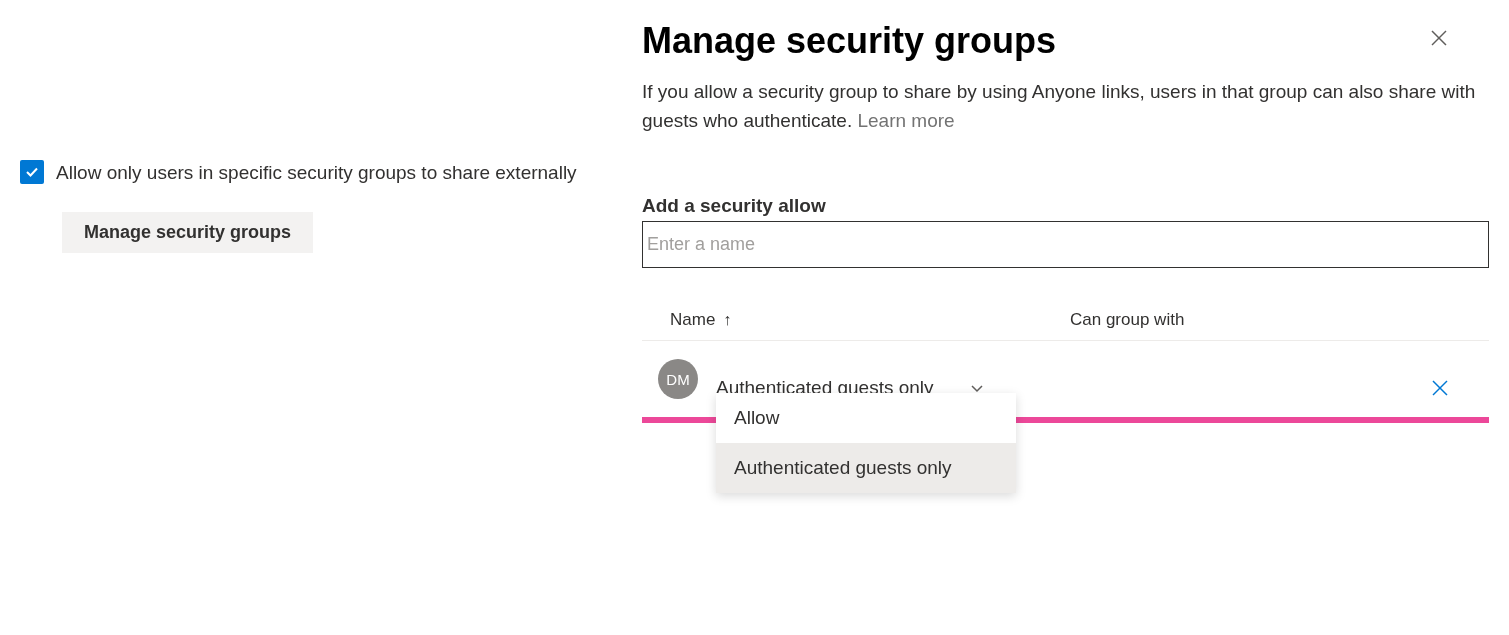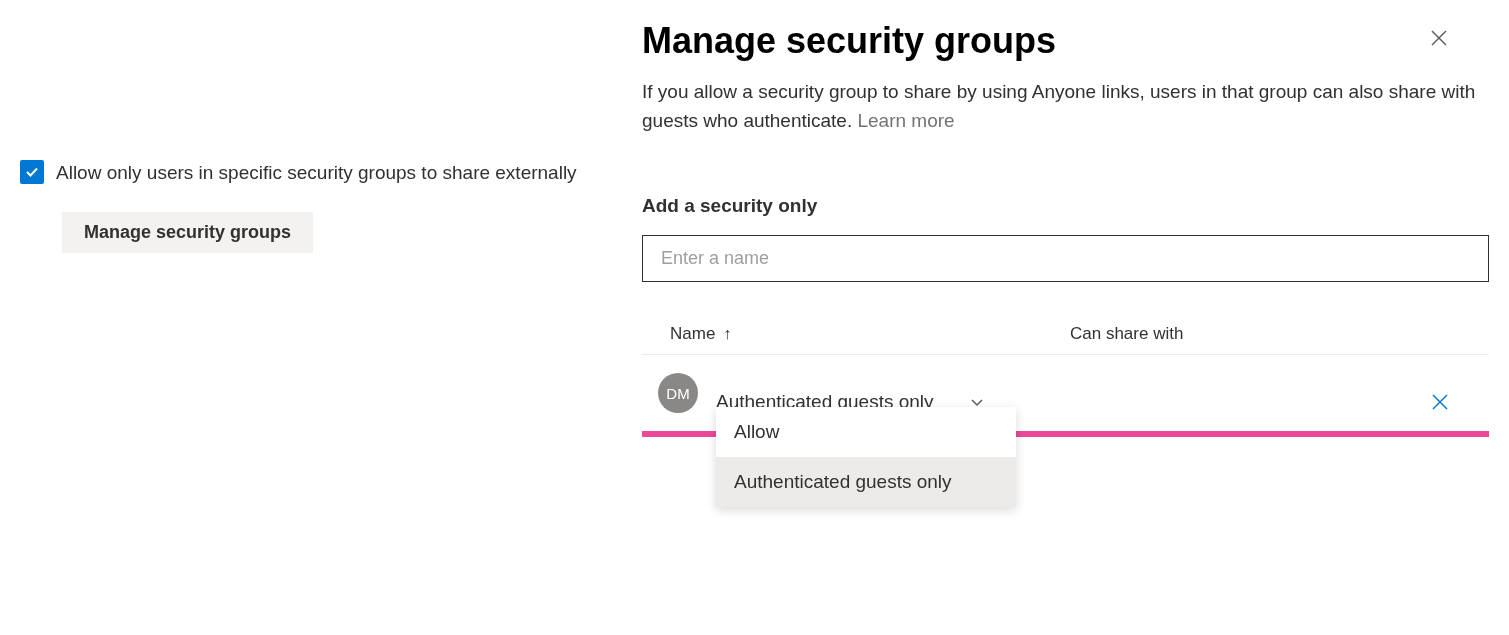--- a/index.html
+++ b/index.html
@@ -99,23 +99,23 @@
       margin-top: 44px;
     }
     
     .add-label {
       margin-top: 60px;
       font-size: 19px;
       font-weight: 600;
       color: #323130;
     }
     .name-input {
-      margin-top: 18px;
+      margin-top: 4px;
       width: 100%;
-      padding: 12px 18px;
+      padding: 12px 4px;
       font-size: 18px;
       border: 1px solid #323130;
       font-family: inherit;
       outline: none;
     }
     .name-input::placeholder {
       color: #a19f9d;
     }
     
     .table {
@@ -263,30 +263,30 @@
         <line x1="3" y1="3" x2="17" y2="17" stroke-width="1.5"></line>
         <line x1="17" y1="3" x2="3" y2="17" stroke-width="1.5"></line>
       </svg>
     </div>
   </div>
   <p class="panel-description">
     <span>If you allow a security group to share by using Anyone links, users in that group can also share with guests who authenticate.</span>
     <a class="learn-more">Learn more</a>
   </p>
   
-  <div class="add-label">Add a security only</div>
+  <div class="add-label">Add a security allow</div>
   <input class="name-input" type="text" placeholder="Enter a name" style="">
   
   <div class="table">
     <div class="table-header">
       <div class="col-name">
         <span>Name</span>
         <span class="sort-arrow">↑</span>
       </div>
-      <div class="col-share">Can share with</div>
+      <div class="col-share">Can group with</div>
     </div>
 
     <div class="table-row">
       <div class="avatar">DM</div>
       <div class="row-share">
         <div class="dropdown-trigger">
           <span>Authenticated guests only</span>
           <svg class="chevron" viewBox="0 0 14 14">
             <path d="M2 5 L7 10 L12 5" stroke="#605e5c" stroke-width="1.5" fill="none"></path>
           </svg>

